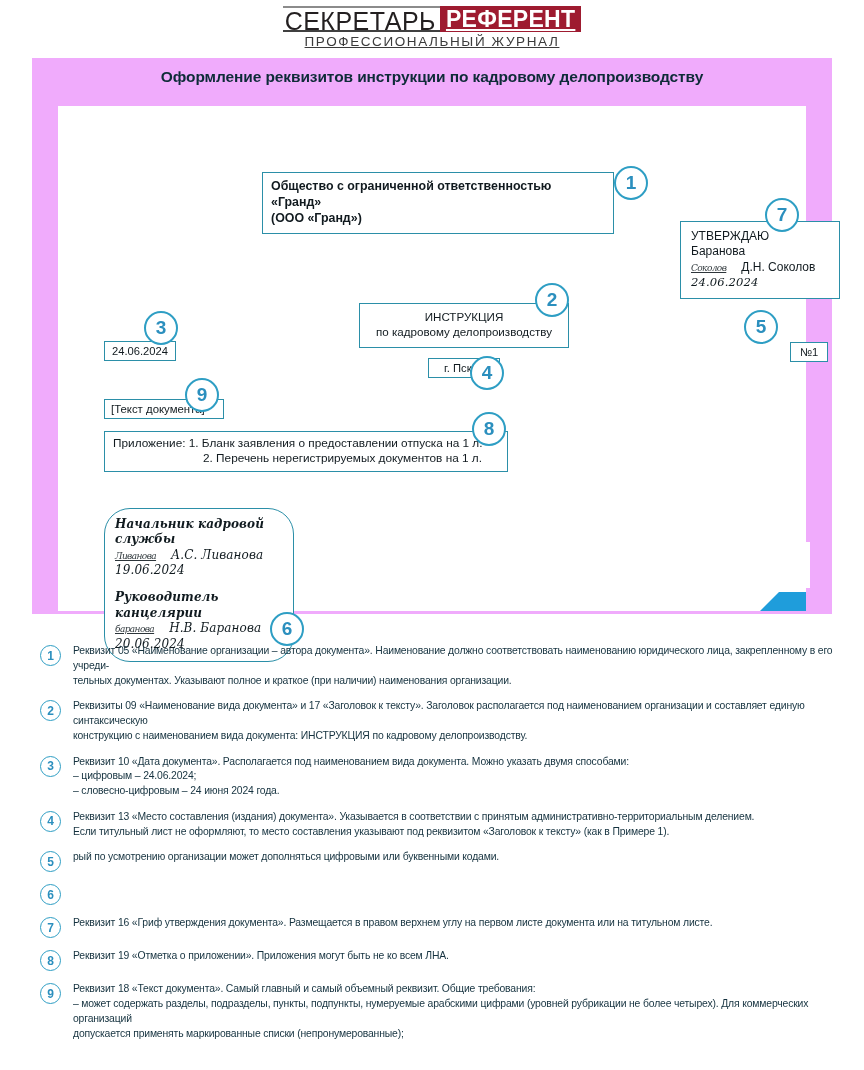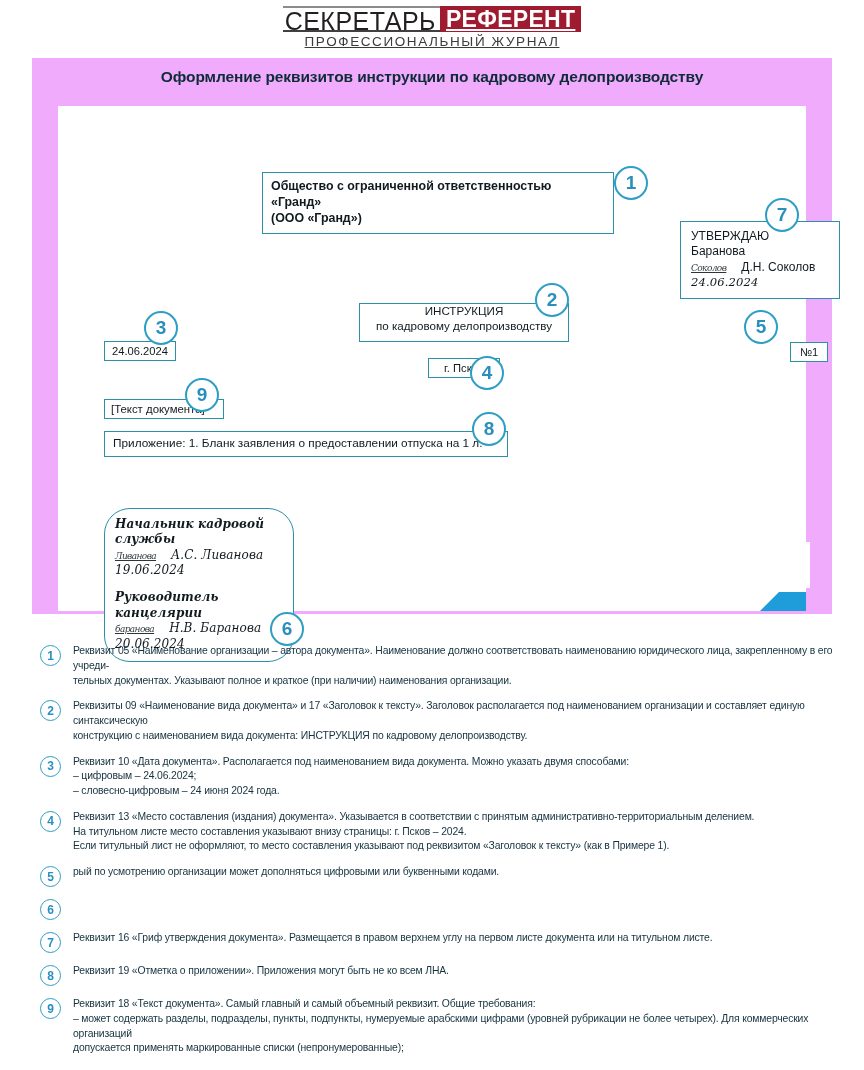--- a/index.html
+++ b/index.html
@@ -57,21 +57,21 @@
   
   .dbox{
     position:absolute;border:1.6px solid #2b8fa8;background:#ffffff;
     box-sizing:border-box;color:#111a1f;
   }
   .dbox .ln{display:block;line-height:1.28;}
 
   #org-box{left:230px;top:114px;width:352px;padding:6px 8px 6px 8px;text-align:left;
            font-size:12.4px;font-weight:700;}
   #approve-box{left:648px;top:163px;width:160px;padding:7px 9px 8px 10px;font-size:12px;}
-  #doc-type-box{left:327px;top:245px;width:210px;padding:0 6px 7px;text-align:center;font-size:11.6px;}
+  #doc-type-box{left:327px;top:245px;width:210px;padding:6px 6px 7px;text-align:center;font-size:11.6px;}
   #place-box{left:396px;top:300px;width:72px;padding:3px 5px;text-align:center;font-size:11.2px;}
   #date-box{left:72px;top:283px;width:72px;padding:3px 5px;text-align:center;font-size:11.2px;}
   #regnum-box{left:758px;top:284px;width:38px;padding:3px 4px;text-align:center;font-size:11.2px;}
   #text-box{left:72px;top:341px;width:120px;padding:3px 6px;font-size:11.4px;}
   #attach-box{left:72px;top:373px;width:404px;padding:4px 8px 5px;font-size:11.8px;}
   #attach-box .l2{padding-left:90px;}
   #sign-box{left:72px;top:450px;width:190px;padding:8px 10px 9px;border-radius:26px;}
 
   .script{
     font-family:"DejaVu Serif", serif;
@@ -153,20 +153,21 @@
   <div class="dbox" id="place-box">г. Псков</div>
 
   <div class="dbox" id="date-box">24.06.2024</div>
 
   <div class="dbox" id="regnum-box">№1</div>
 
   <div class="dbox" id="text-box">[Текст документа]</div>
 
   <div class="dbox" id="attach-box">
     <span class="ln">Приложение: 1. Бланк заявления о предоставлении отпуска на 1 л.</span>
+    <span class="ln l2">2. Перечень нерегистрируемых документов на 1 л.</span>
   </div>
 
   <div class="dbox" id="sign-box">
     <div>
       <span class="ln script name">Начальник кадровой службы</span>
       <span class="ln script"><span class="sig">Ливанова</span><span>А.С. Ливанова</span></span>
       <span class="ln script">19.06.2024</span>
     </div>
     <div class="sign-gap"></div>
     <div>
@@ -208,21 +209,20 @@
     <div class="ltext">
       <p>Реквизит 10 «Дата документа». Располагается под наименованием вида документа. Можно указать двумя способами:</p>
       <p>– цифровым – 24.06.2024;</p>
       <p>– словесно-цифровым – 24 июня 2024 года.</p>
     </div>
   </div>
   <div class="lrow">
     <div class="lnum">4</div>
     <div class="ltext">
       <p>Реквизит 13 «Место составления (издания) документа». Указывается в соответствии с принятым административно-территориальным делением.</p>
-      <p>На титульном листе место составления указывают внизу страницы: г. Псков – 2024.</p>
       <p>Если титульный лист не оформляют, то место составления указывают под реквизитом «Заголовок к тексту» (как в Примере 1).</p>
     </div>
   </div>
   <div class="lrow">
     <div class="lnum">5</div>
     <div class="ltext">
       <p>рый по усмотрению организации может дополняться цифровыми или буквенными кодами.</p>
     </div>
   </div>
   <div class="lrow">

